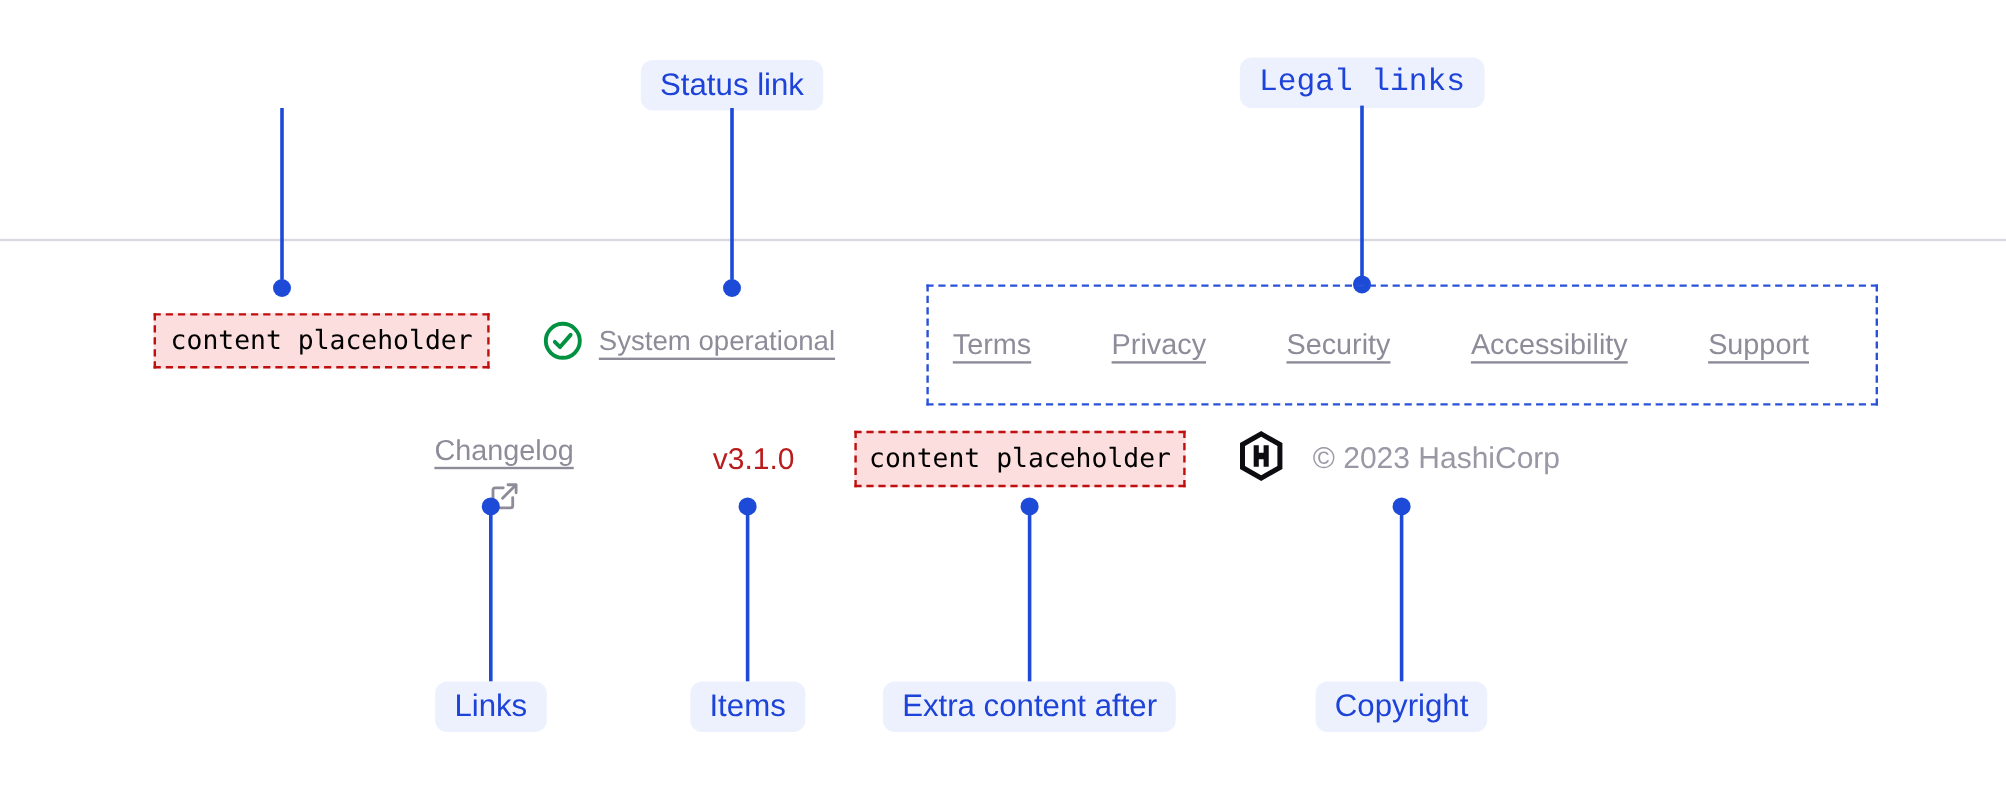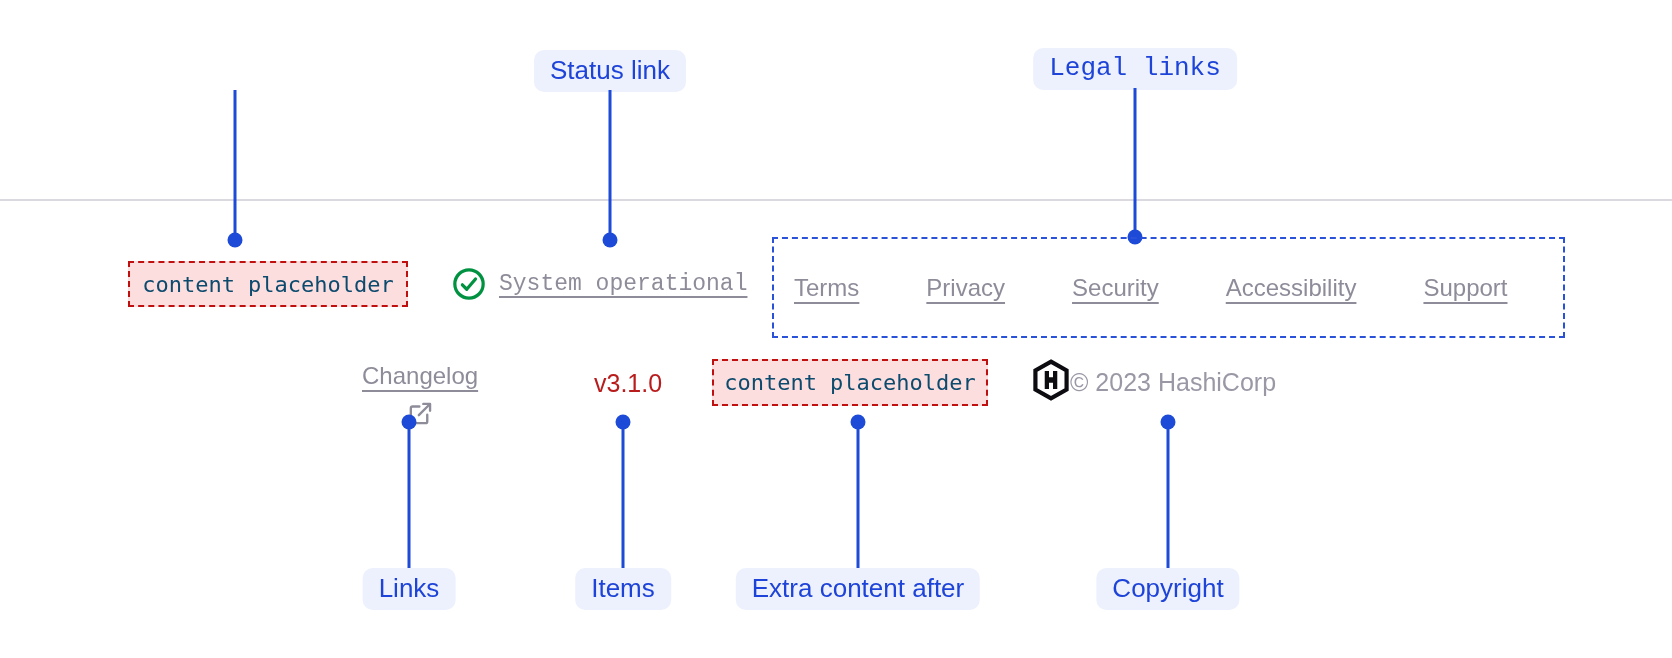--- a/index.html
+++ b/index.html
@@ -25,43 +25,43 @@
 
   
   .ann-b1-pill { left:409px; top:568px; } .ann-b1-line { left:409px; top:429px; height:139px; } .ann-b1-dot { left:409px; top:422px; }
   .ann-b2-pill { left:623px; top:568px; } .ann-b2-line { left:623px; top:429px; height:139px; } .ann-b2-dot { left:623px; top:422px; }
   .ann-b3-pill { left:858px; top:568px; } .ann-b3-line { left:858px; top:429px; height:139px; } .ann-b3-dot { left:858px; top:422px; }
   .ann-b4-pill { left:1168px; top:568px; } .ann-b4-line { left:1168px; top:429px; height:139px; } .ann-b4-dot { left:1168px; top:422px; }
 
   
   .placeholder-box {
     position:absolute; box-sizing:border-box;
-    border:2px dashed #c00f0f; background:#fcdede; color:#0c4a6e;
+    border:2px dashed #c00f0f; background:#fcdede; color:#000000;
     font-family:"DejaVu Sans Mono", monospace; font-size:22px;
     display:flex; align-items:center; justify-content:center; white-space:nowrap;
   }
   .ph-before { left:128px; top:261px; width:280px; height:46px; }
   .ph-after  { left:712px; top:359px; width:276px; height:47px; }
 
   .gray-link {
     color:#8f8c9a; font-weight:500; text-decoration:underline;
     text-decoration-thickness:2px; text-underline-offset:6px; text-decoration-color:#8f8c9a;
     white-space:nowrap; cursor:pointer;
   }
-  .status-item { position:absolute; left:452px; top:258px; height:52px; display:flex; align-items:center; gap:13px; font-size:23px;font-family:Liberation Mono, monospace; }
+  .status-item { position:absolute; left:452px; top:258px; height:52px; display:flex; align-items:center; gap:13px; font-size:23px; }
   .status-item svg { display:block; }
 
   .legal-box {
     position:absolute; left:772px; top:237px; width:793px; height:101px; box-sizing:border-box;
     border:2.5px dashed #2a52d9; display:flex; align-items:center; padding:0 20px; gap:67px; font-size:24px;
   }
 
   .changelog-item { position:absolute; left:362px; top:362px; height:42px; display:flex; align-items:center; gap:10px; font-size:24px;flex-direction:column; }
   .version { position:absolute; left:594px; top:369px; font-size:25px; color:#b91c1c; white-space:nowrap; }
-  .copyright-item { position:absolute; left:1032px; top:360px; height:44px; display:flex; align-items:center; gap:0; }
+  .copyright-item { position:absolute; left:1032px; top:360px; height:44px; display:flex; align-items:center; gap:24px; }
   .copyright-text { font-size:25px; color:#9b98a6; white-space:nowrap; }
 </style>
 </head>
 <body>
 
 <div class="stage">
 
   <div class="divider"></div>
 
   <div class="vline ann-t1-line"></div>

